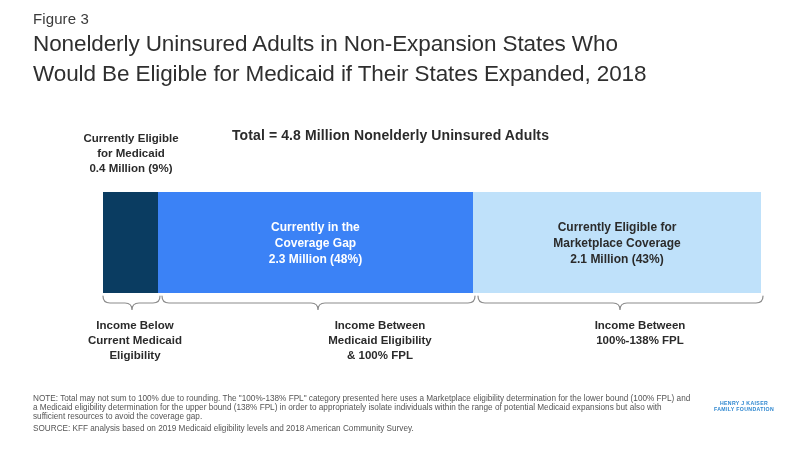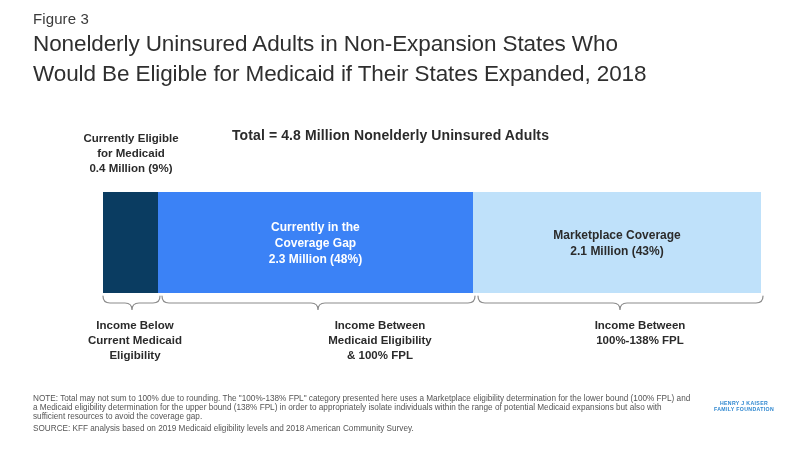--- a/index.html
+++ b/index.html
@@ -181,20 +181,21 @@
   <div class="bar-seg" id="seg-gap" style="background: #3b82f6; width: 47.9167%;">
     <div class="seg-label">
       <span>Currently  in the</span>
       <span>Coverage Gap</span>
       <span>2.3 Million  (48%)</span>
     </div>
   </div>
 
   <div class="bar-seg" id="seg-market" style="background: rgb(191, 225, 250); width: 43.75%;">
     <div class="seg-label">
+      <span>Currently  Eligible  for</span>
       <span>Marketplace  Coverage</span>
       <span>2.1 Million  (43%)</span>
     </div>
   </div>
 
 </div>
 
 <div id="brackets">
   <svg width="710" height="22" viewBox="0 0 710 22" fill="none">
 

